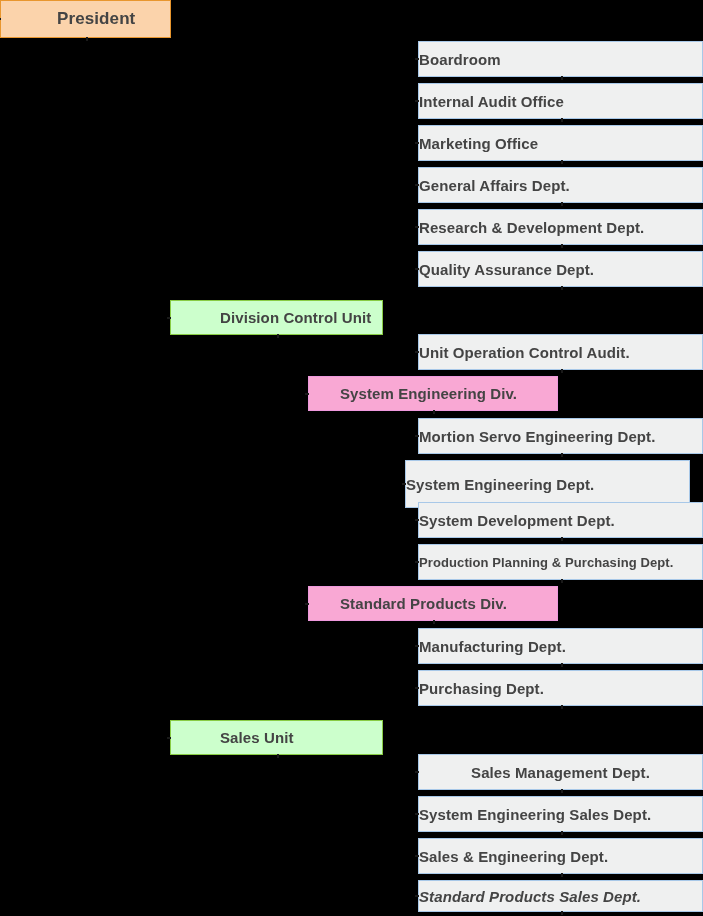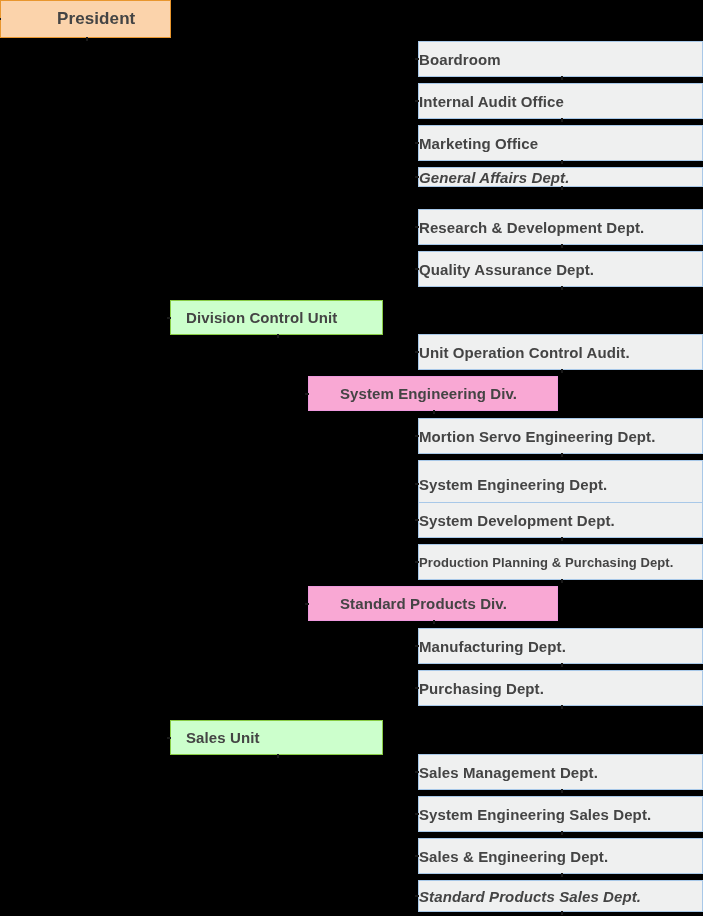--- a/index.html
+++ b/index.html
@@ -37,21 +37,21 @@
   .node.level-president {
     background: #fbd3ab;
     border-color: #e8962e;
     font-size: 17px;
     padding-left: 56px;
   }
   .node.level-unit {
     background: #ccffcc;
     border-color: #88cc44;
     font-size: 15px;
-    padding-left: 15px;
+    padding-left: 49px;
   }
   .node.level-division {
     background: #f9a8d4;
     border-color: #ee99dd;
     font-size: 15px;
     padding-left: 31px;
   }
   .node.level-dept {
     background: #eff0f0;
     border-color: #a8c8e8;
@@ -96,21 +96,21 @@
     <div class="node level-dept" style="left: 418px; top: 83px; width: 285px; height: 36px;">
       <span class="stub"></span>
       <span class="drop"></span>
       <span class="node-label">Internal Audit Office</span>
     </div>
     <div class="node level-dept" style="left: 418px; top: 125px; width: 285px; height: 36px;">
       <span class="stub"></span>
       <span class="drop"></span>
       <span class="node-label">Marketing Office</span>
     </div>
-    <div class="node level-dept" style="left: 418px; top: 167px; width: 285px; height: 20px; font-style: italic;">
+    <div class="node level-dept" style="left: 418px; top: 167px; width: 285px; height: 36px;">
       <span class="stub"></span>
       <span class="drop"></span>
       <span class="node-label">General Affairs Dept.</span>
     </div>
     <div class="node level-dept" style="left: 418px; top: 209px; width: 285px; height: 36px;">
       <span class="stub"></span>
       <span class="drop"></span>
       <span class="node-label">Research &amp; Development Dept.</span>
     </div>
     <div class="node level-dept" style="left: 418px; top: 251px; width: 285px; height: 36px;">
@@ -131,21 +131,21 @@
     <div class="node level-division" style="left: 308px; top: 376px; width: 250px; height: 35px;">
       <span class="stub"></span>
       <span class="drop"></span>
       <span class="node-label">System Engineering Div.</span>
     </div>
     <div class="node level-dept" style="left: 418px; top: 418px; width: 285px; height: 36px;">
       <span class="stub"></span>
       <span class="drop"></span>
       <span class="node-label">Mortion Servo Engineering Dept.</span>
     </div>
-    <div class="node level-dept" style="left: 418px; top: 460px; width: 285px; height: 48px;">
+    <div class="node level-dept" style="left: 405px; top: 460px; width: 285px; height: 48px;">
       <span class="stub"></span>
       <span class="drop"></span>
       <span class="node-label">System Engineering Dept.</span>
     </div>
     <div class="node level-dept" style="left: 418px; top: 502px; width: 285px; height: 36px;">
       <span class="stub"></span>
       <span class="drop"></span>
       <span class="node-label">System Development Dept.</span>
     </div>
     <div class="node level-dept compact" style="left: 418px; top: 544px; width: 285px; height: 36px;">
@@ -166,21 +166,21 @@
     <div class="node level-dept" style="left: 418px; top: 670px; width: 285px; height: 36px;">
       <span class="stub"></span>
       <span class="drop"></span>
       <span class="node-label">Purchasing Dept.</span>
     </div>
     <div class="node level-unit" style="left: 170px; top: 720px; width: 213px; height: 35px;">
       <span class="stub"></span>
       <span class="drop"></span>
       <span class="node-label">Sales Unit</span>
     </div>
-    <div class="node level-dept" style="left: 418px; top: 754px; width: 285px; height: 36px;">
+    <div class="node level-dept" style="left: 418px; top: 754px; width: 285px; height: 36px; justify-content: center;">
       <span class="stub"></span>
       <span class="drop"></span>
       <span class="node-label">Sales Management Dept.</span>
     </div>
     <div class="node level-dept" style="left: 418px; top: 796px; width: 285px; height: 36px;">
       <span class="stub"></span>
       <span class="drop"></span>
       <span class="node-label">System Engineering Sales Dept.</span>
     </div>
     <div class="node level-dept" style="left: 418px; top: 838px; width: 285px; height: 36px;">

